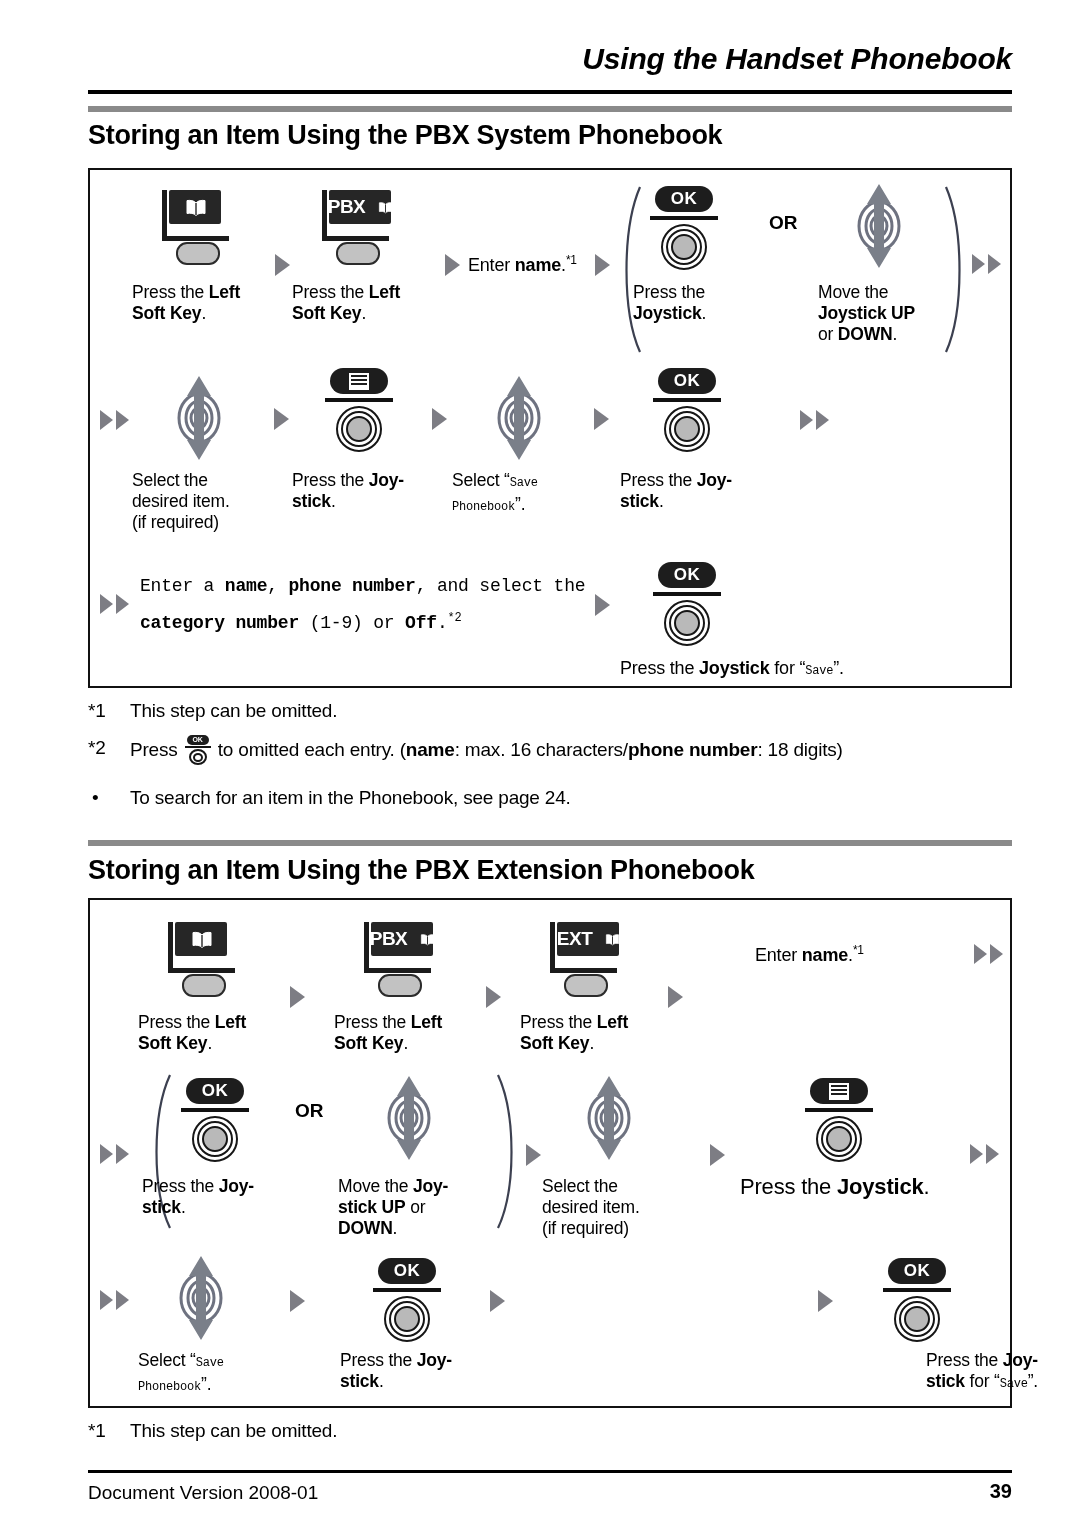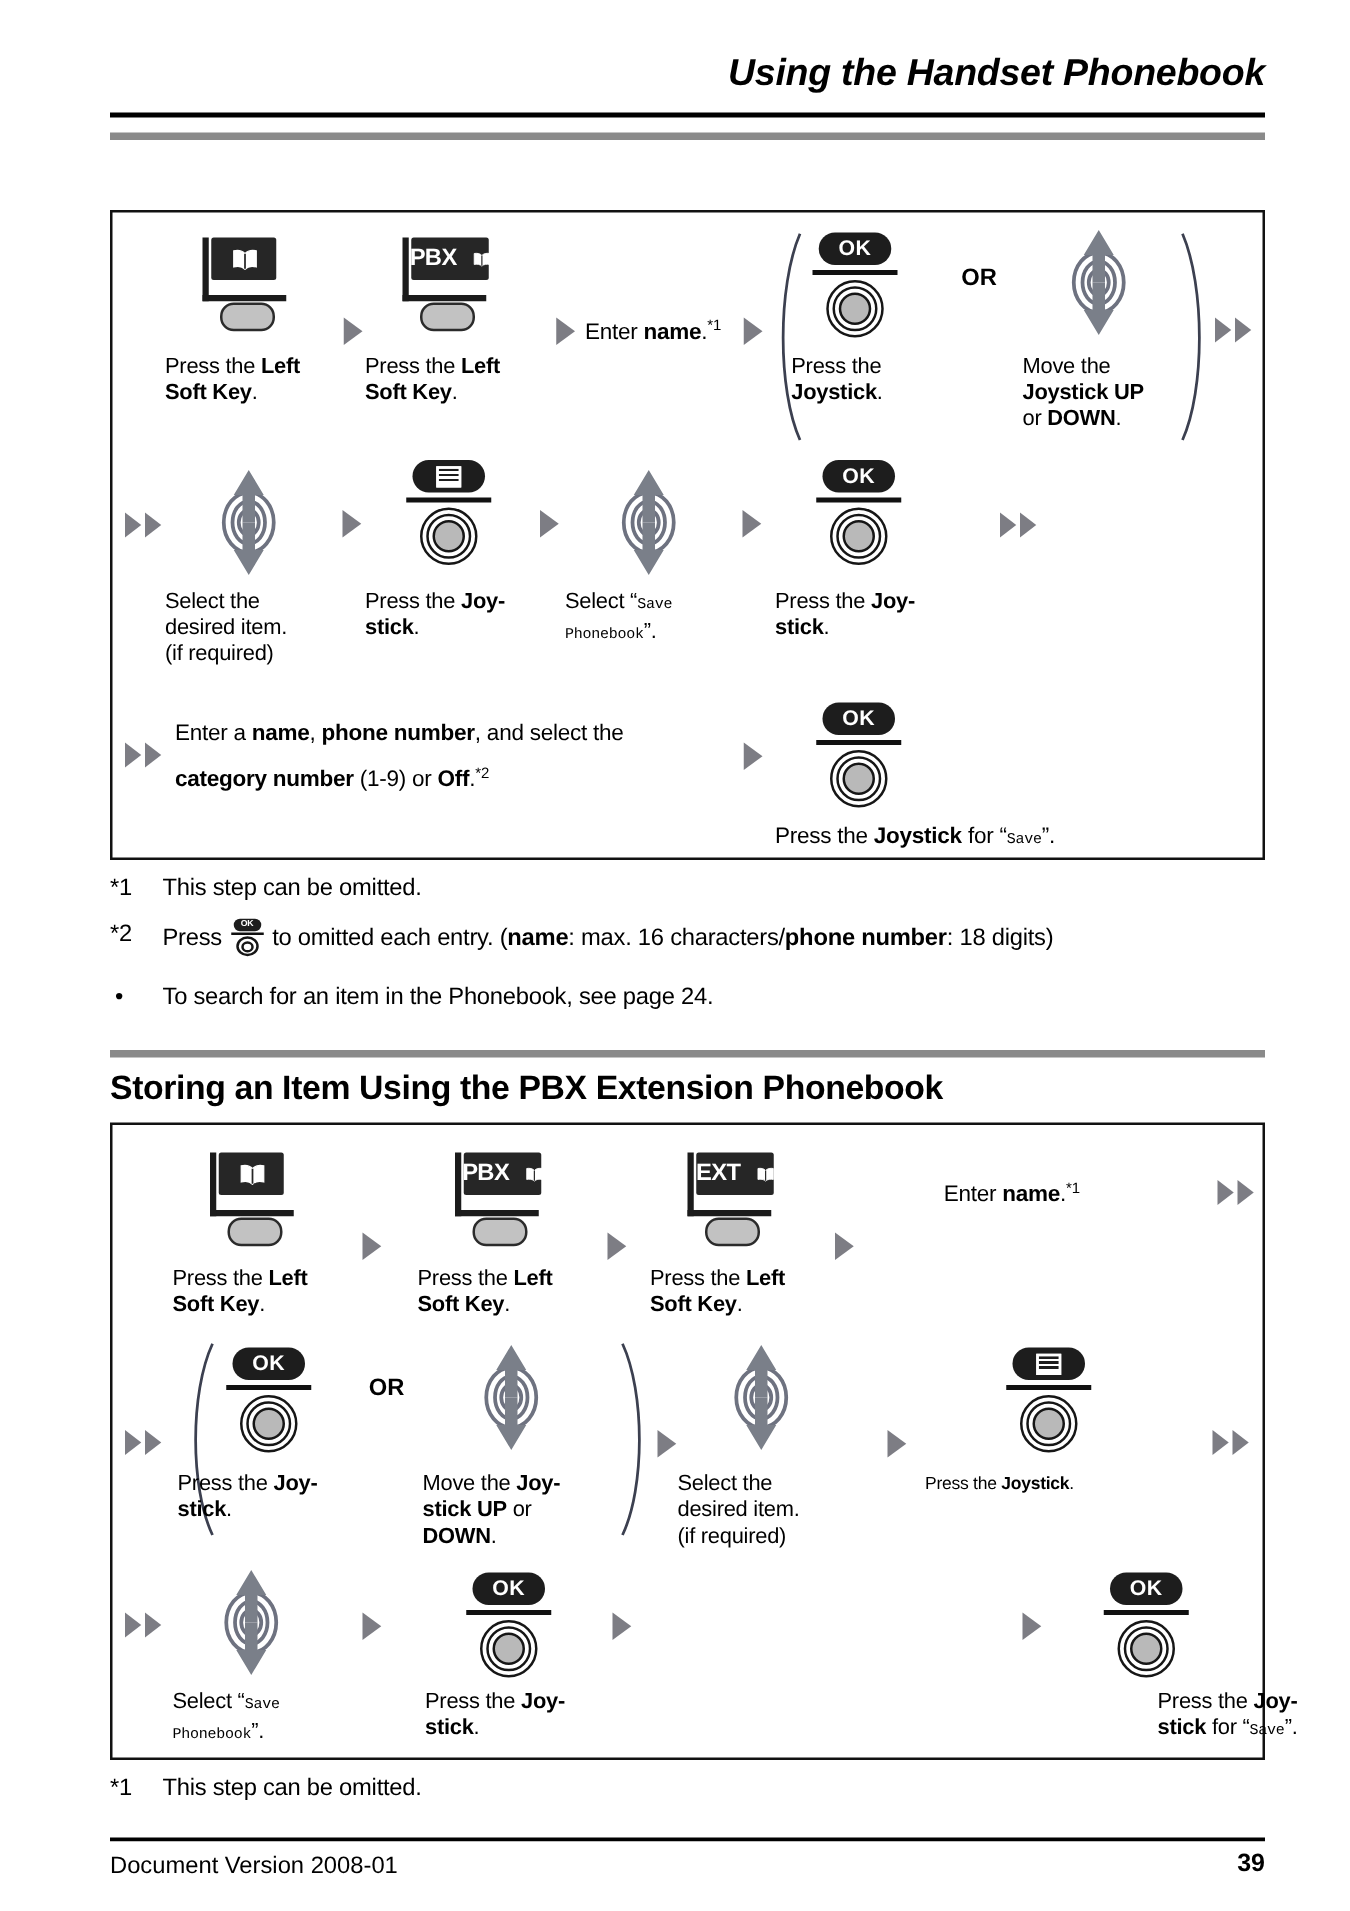--- a/index.html
+++ b/index.html
@@ -152,20 +152,21 @@
 </style>
 </head>
 <body>
 
 <div class="page">
 
   <div class="hdr-title">Using the Handset Phonebook</div>
   <div class="hdr-rule rule-thick" style="top:90px"></div>
   <div class="hdr-rule rule-gray" style="top:106px"></div>
 
+  <div class="sec-title" style="top:120px">Storing an Item Using the PBX System Phonebook</div>
 
   <div class="box" style="left:88px;top:168px;width:924px;height:520px;">
 
     <div class="skey" style="left:72px;top:20px;">
       <div class="lbracket"></div>
       <div class="tag w-book">
         <span class="bookglyph">
           <svg width="22" height="17" viewBox="0 0 22 17">
               <path d="M11 4 C9 1.5 5 1 2 1.6 L2 14.5 C5 13.8 9 14.2 11 16.4 C13 14.2 17 13.8 20 14.5 L20 1.6 C17 1 13 1.5 11 4 Z" fill="#fff" stroke="#fff" stroke-width="1"></path>
               <path d="M11 4 L11 16" stroke="#262626" stroke-width="1.4"></path>
@@ -298,21 +299,21 @@
         </div>
     </div>
     <div class="cap" style="left:530px;top:300px;width:175px;">Press the <b>Joy-<br>stick</b>.</div>
 
     <div class="tri sm" style="left:710px;top:240px;"></div>
     <div class="tri sm" style="left:726px;top:240px;"></div>
 
     <div class="tri sm" style="left:10px;top:424px;"></div>
     <div class="tri sm" style="left:26px;top:424px;"></div>
 
-    <div class="inline-txt" style="left:50px;top:400px;width:500px;line-height:32px;">Enter a <b>name</b>, <b>phone number</b>, and select the<br><b>category number</b> (1-9) or <b>Off</b>.<span class="sup">*2</span></div>
+    <div class="inline-txt" style="left:50px;top:400px;width:500px;line-height:32px;font-family:Liberation Mono, monospace;">Enter a <b>name</b>, <b>phone number</b>, and select the<br><b>category number</b> (1-9) or <b>Off</b>.<span class="sup">*2</span></div>
 
     <div class="tri" style="left:505px;top:424px;"></div>
 
     <div class="jpress" style="left:560px;top:392px;">
       <div class="okpill">
           <span>OK</span>
         </div>
       <div class="okbar"></div>
       <div class="knob">
           <div class="r1"></div>
@@ -458,21 +459,21 @@
       <div class="menupill">
           <span class="menuglyph"></span>
         </div>
       <div class="okbar"></div>
       <div class="knob">
           <div class="r1"></div>
           <div class="r2"></div>
           <div class="r3"></div>
         </div>
     </div>
-    <div class="cap" style="left:650px;top:276px;width:240px;font-size:14px;">Press the <b>Joystick</b>.</div>
+    <div class="cap" style="left:650px;top:276px;width:240px;font-size:22px;">Press the <b>Joystick</b>.</div>
 
     <div class="tri sm" style="left:880px;top:244px;"></div>
     <div class="tri sm" style="left:896px;top:244px;"></div>
 
     <div class="tri sm" style="left:10px;top:390px;"></div>
     <div class="tri sm" style="left:26px;top:390px;"></div>
 
     <div class="jud" style="left:82px;top:354px;">
       <svg width="58" height="88" viewBox="0 0 58 88">
         <g stroke="#6e7280" fill="none" stroke-width="3">

